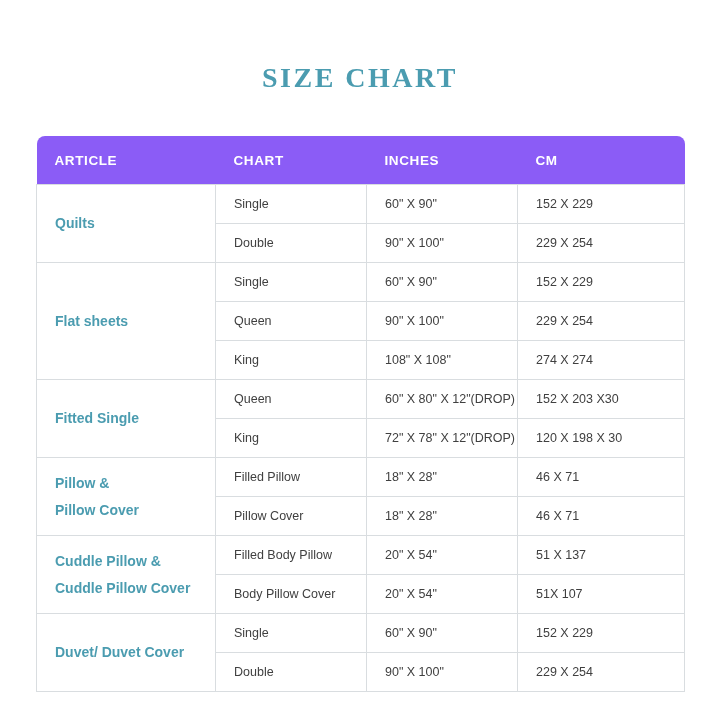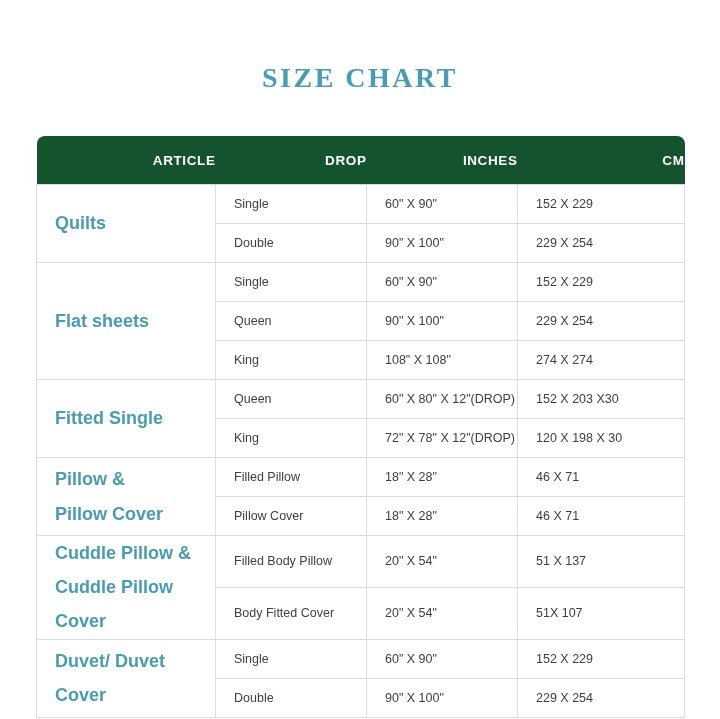--- a/index.html
+++ b/index.html
@@ -34,26 +34,26 @@
     left: 36px;
     top: 136px;
     width: 648px;
   }
   table.size-chart {
     width: 648px;
     border-collapse: collapse;
     table-layout: fixed;
   }
   table.size-chart th {
-    background: #14532d;
+    background: #8b5cf6;
     color: #ffffff;
     font-size: 13.5px;
     font-weight: bold;
     letter-spacing: 0.6px;
-    text-align: right;
+    text-align: left;
     padding: 14px 0 14px 18px;
     height: 20px;
     border: none;
   }
   table.size-chart th:first-child {
     border-top-left-radius: 8px;
   }
   table.size-chart th:last-child {
     border-top-right-radius: 8px;
     margin-top: 36px;
@@ -63,21 +63,21 @@
     font-size: 12.5px;
     color: #404040;
     padding: 0 0 0 18px;
     height: 38px;
     vertical-align: middle;
     background: #ffffff;
   }
   table.size-chart td.article {
     color: #4b9cb0;
     font-weight: bold;
-    font-size: 18px;
+    font-size: 14px;
     line-height: 1.9;
   }
   col.c1 { width: 179px; }
   col.c2 { width: 151px; }
   col.c3 { width: 151px; }
   col.c4 { width: 167px; }
   
   table.size-chart tr:last-child td:first-child {
     border-bottom-left-radius: 8px;
   }
@@ -96,21 +96,21 @@
     <table class="size-chart">
       <colgroup>
         <col class="c1">
           <col class="c2">
           <col class="c3">
           <col class="c4">
       </colgroup>
       <thead>
         <tr>
           <th>ARTICLE</th>
-          <th>DROP</th>
+          <th>CHART</th>
           <th>INCHES</th>
           <th>CM</th>
         </tr>
       </thead>
       <tbody id="table-body">
           <tr>
             <td class="article" rowspan="2">Quilts</td>
             <td>Single</td>
             <td>60" X 90"</td>
             <td>152 X 229</td>
@@ -158,21 +158,21 @@
             <td>18" X 28"</td>
             <td>46 X 71</td>
           </tr>
           <tr>
             <td class="article" rowspan="2">Cuddle Pillow &amp;<br>Cuddle Pillow Cover</td>
             <td>Filled Body Pillow</td>
             <td>20" X 54"</td>
             <td>51 X 137</td>
           </tr>
           <tr>
-            <td>Body Fitted Cover</td>
+            <td>Body Pillow Cover</td>
             <td>20" X 54"</td>
             <td>51X 107</td>
           </tr>
           <tr>
             <td class="article" rowspan="2">Duvet/ Duvet Cover</td>
             <td>Single</td>
             <td>60" X 90"</td>
             <td>152 X 229</td>
           </tr>
           <tr>

